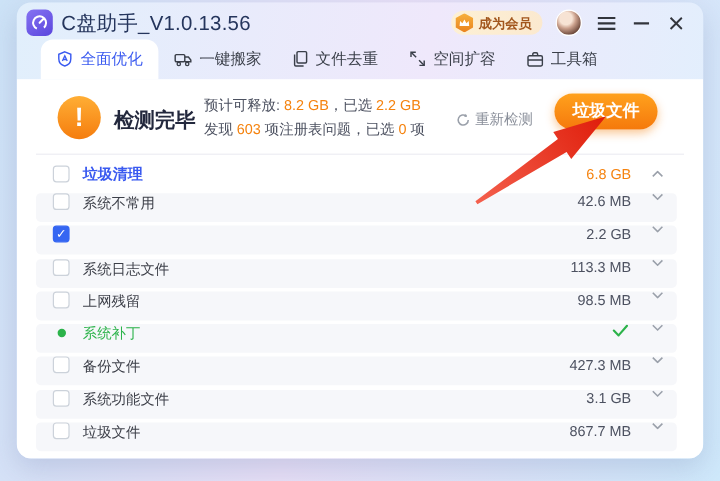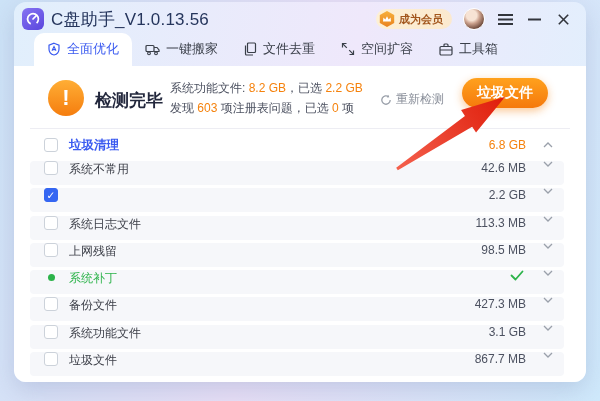--- a/index.html
+++ b/index.html
@@ -170,21 +170,21 @@
         <span>工具箱</span>
       </div>
     </div>
 
   <div class="content">
 
     <div class="summary">
       <div class="warn-circle">!</div>
       <div class="status-title">检测完毕</div>
       <div class="sum-lines">
-        <div><span>系统功能文件: </span><span class="num">8.2 GB</span><span>，已选 </span><span class="num">2.2 GB</span></div>
+        <div><span>预计可释放: </span><span class="num">8.2 GB</span><span>，已选 </span><span class="num">2.2 GB</span></div>
         <div><span>发现 </span><span class="num">603</span><span> 项注册表问题，已选 </span><span class="num">0</span><span> 项</span></div>
       </div>
       <button class="recheck">
         <span style="display:flex;">
           <svg width="12" height="12" viewBox="0 0 12 12">
             <path d="M10.2 6 A4.2 4.2 0 1 1 8.7 2.8" fill="none" stroke="#9aa0aa" stroke-width="1.3"></path>
             <path d="M8.2 0.8 L9.3 3.2 L6.8 3.6 Z" fill="#9aa0aa"></path>
           </svg>
         </span>
         <span>重新检测</span>

